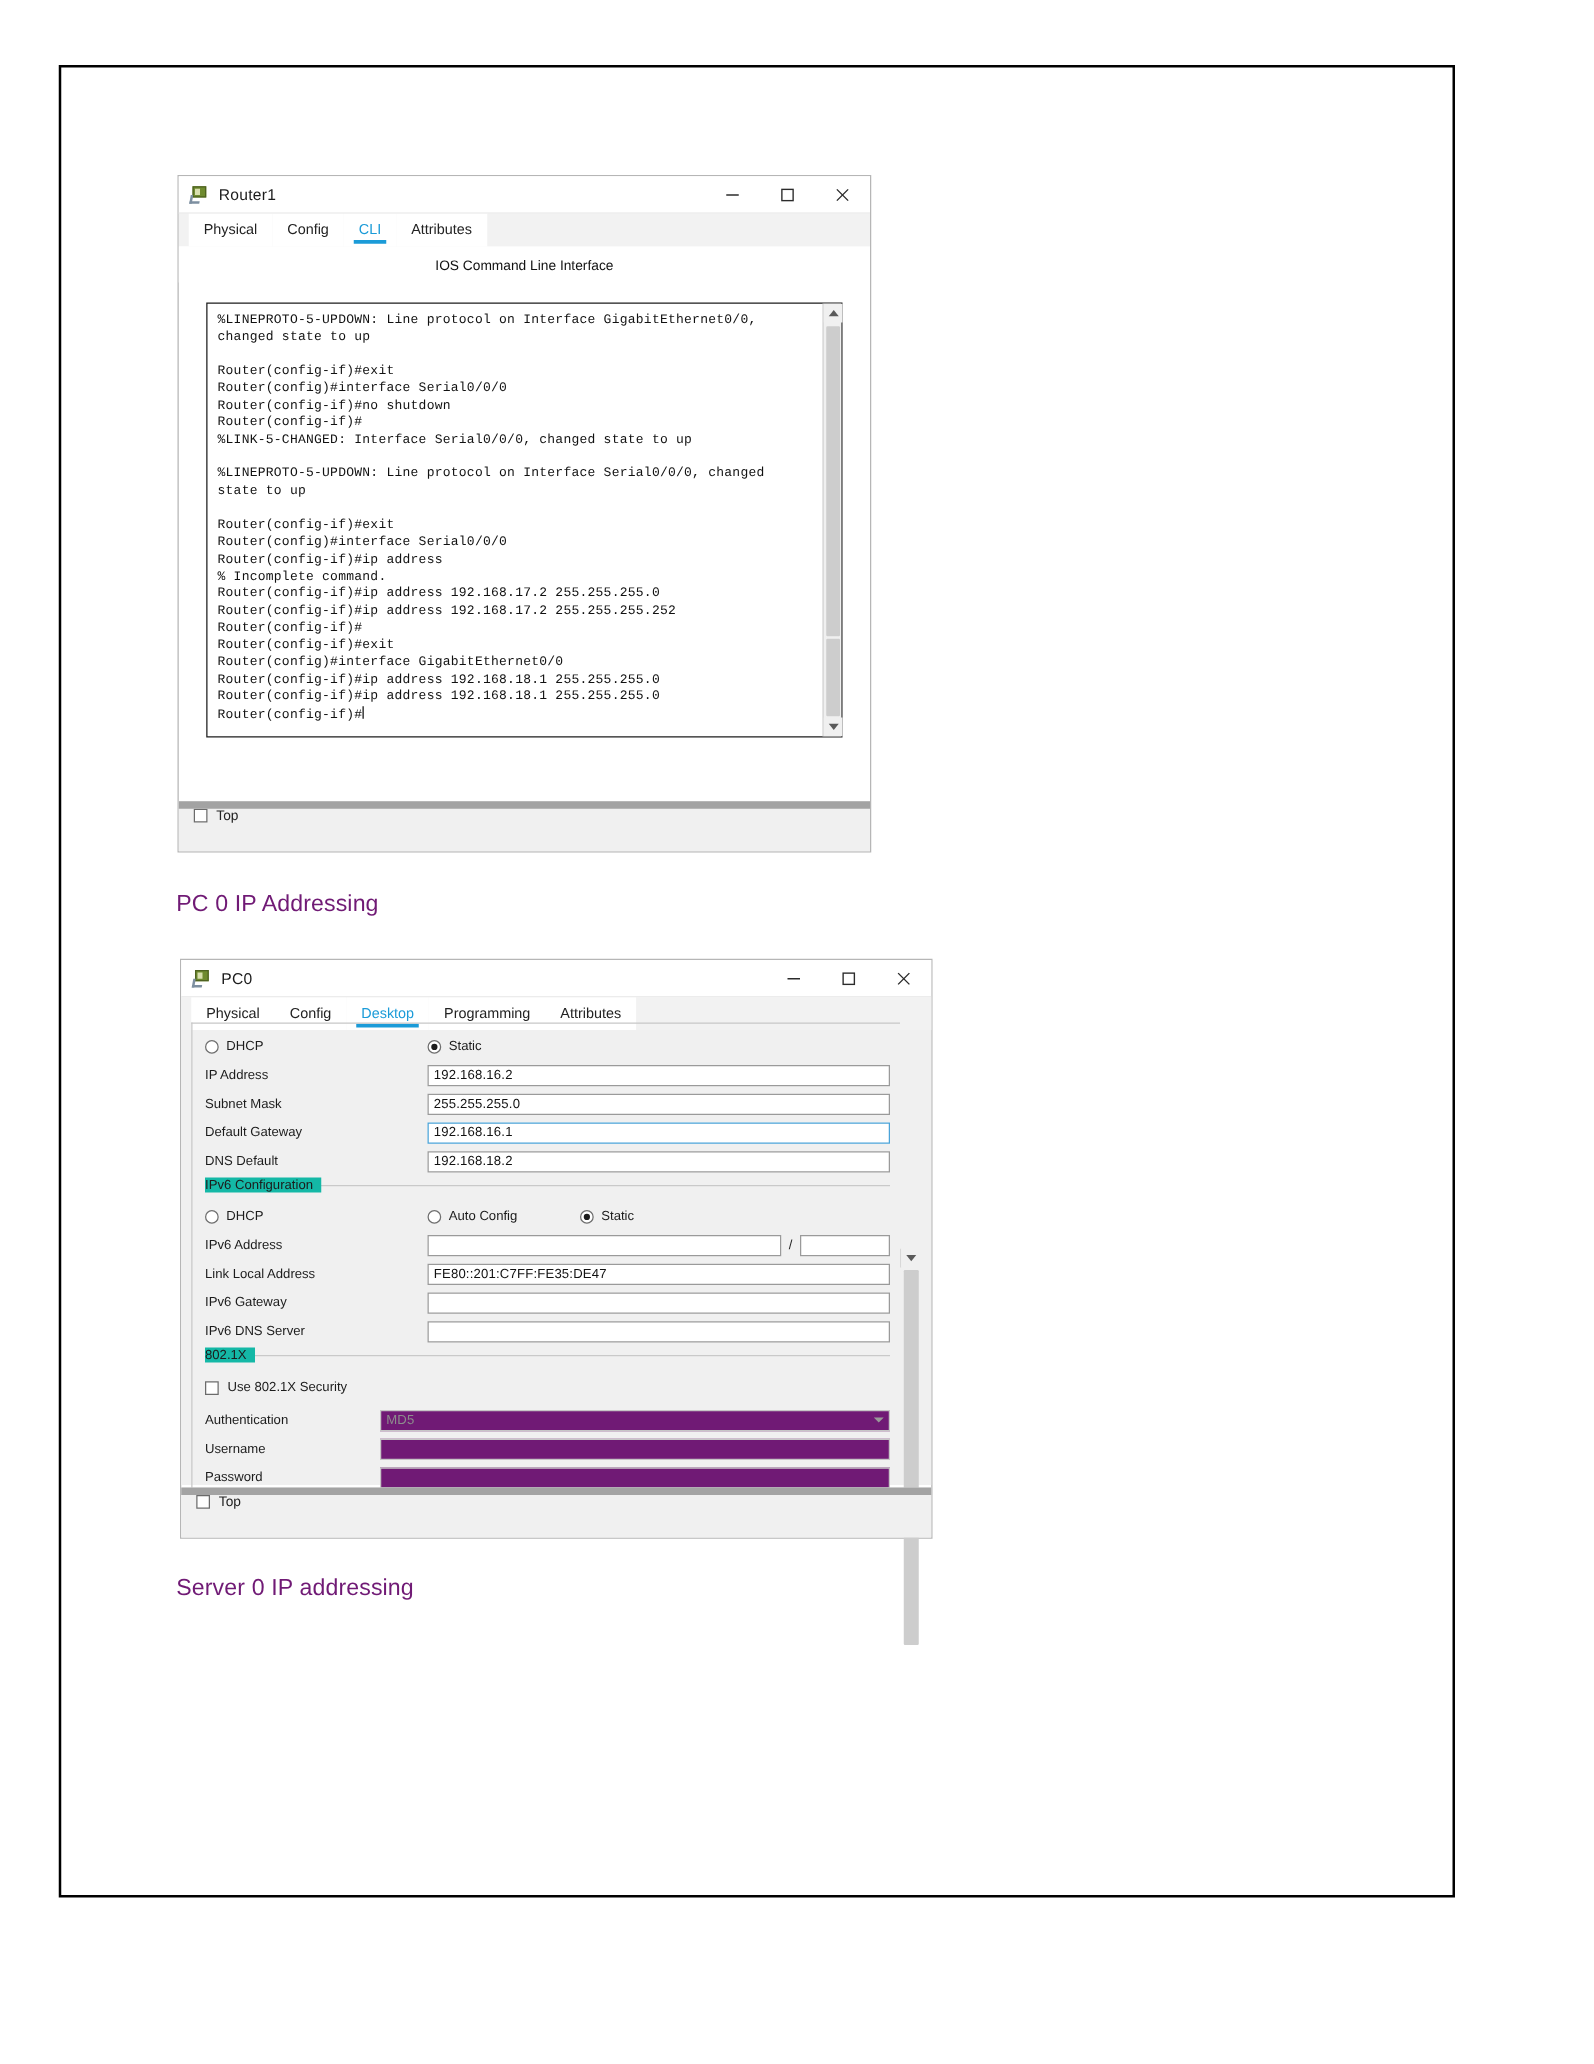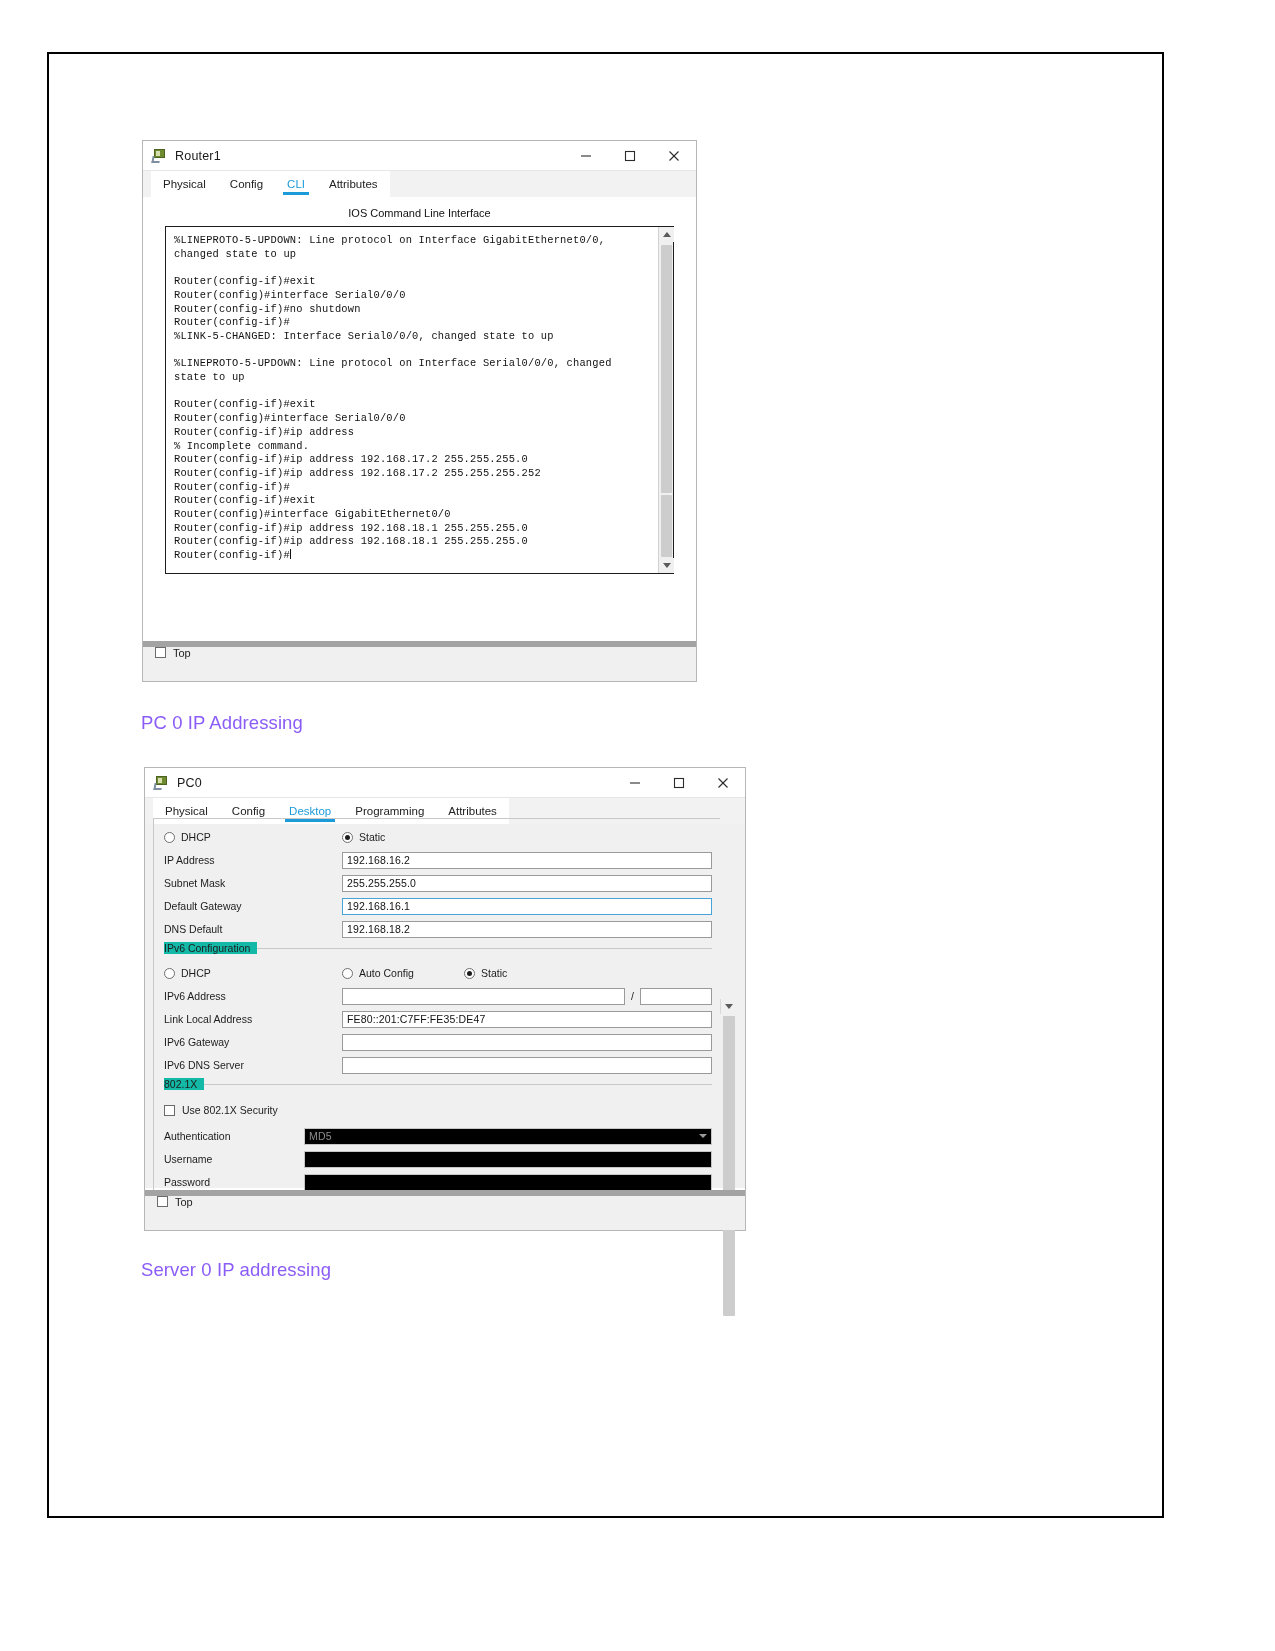--- a/index.html
+++ b/index.html
@@ -107,21 +107,21 @@
   #router-window { left:142px; top:140px; width:555px; height:542px; }
   #router-window .tabstrip { background:#f2f2f2; }
   .cli-caption {
     text-align:center;
     font-size:11px;
     color:#111;
     padding:10px 0 7px 0;
     background:#fff;
   }
   .cli-wrap {
-    margin:0 22px;
+    margin:16px 22px;
     height:348px;
     border:1.5px solid #1c1c1c;
     background:#ffffff;
     display:flex;
   }
   .cli-text {
     flex:1 1 auto;
     overflow:hidden;
     padding:7px 6px 0 8px;
     font-family:"Liberation Mono", monospace;
@@ -185,21 +185,21 @@
     background:#fff;
     margin-right:7px;
     flex:0 0 auto;
   }
   .bottombar-label { font-size:11px; color:#222; }
 
   
   .caption {
     position:absolute;
     font-size:18.5px;
-    color:#8b5cf6;
+    color:#701a75;
     letter-spacing:.1px;
   }
 
   
   #pc-window { left:144px; top:767px; width:602px; height:464px; }
   .pc-body {
     position:absolute;
     left:0; right:0;
     top:56px; bottom:42px;
     background:#f0f0f0;
@@ -239,21 +239,21 @@
     height:17px;
     background:#ffffff;
     border:1px solid #9a9a9a;
     font-size:10.5px;
     color:#111;
     display:flex; align-items:center;
     padding:0 4px;
     letter-spacing:.15px;
   }
   .field.focus { border:1px solid #4aa3d8; }
-  .field.gray { background:#000000; border:1px solid #c6c6c6; color:#8d8d8d; }
+  .field.gray { background:#701a75; border:1px solid #c6c6c6; color:#8d8d8d; }
   .radio-row { display:flex; align-items:center; height:24px; }
   .radio {
     width:11px; height:11px;
     border-radius:50%;
     border:1px solid #6f6f6f;
     background:#fff;
     margin-right:6px;
     position:relative;
     flex:0 0 auto;
   }

